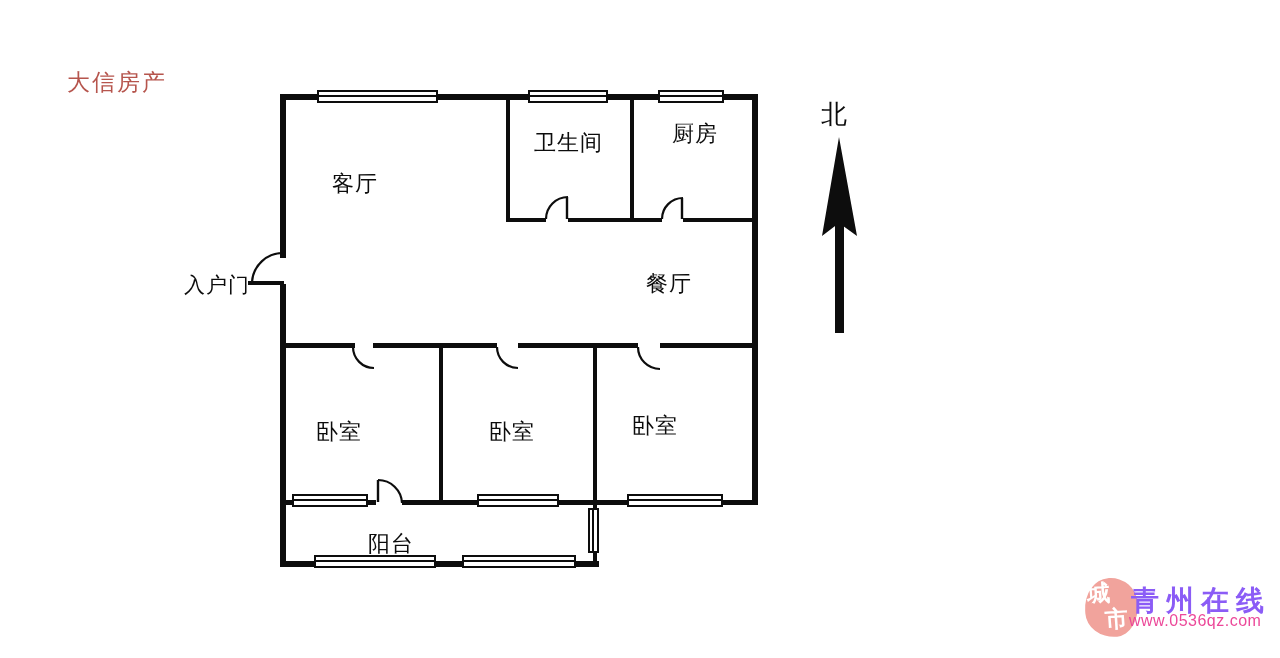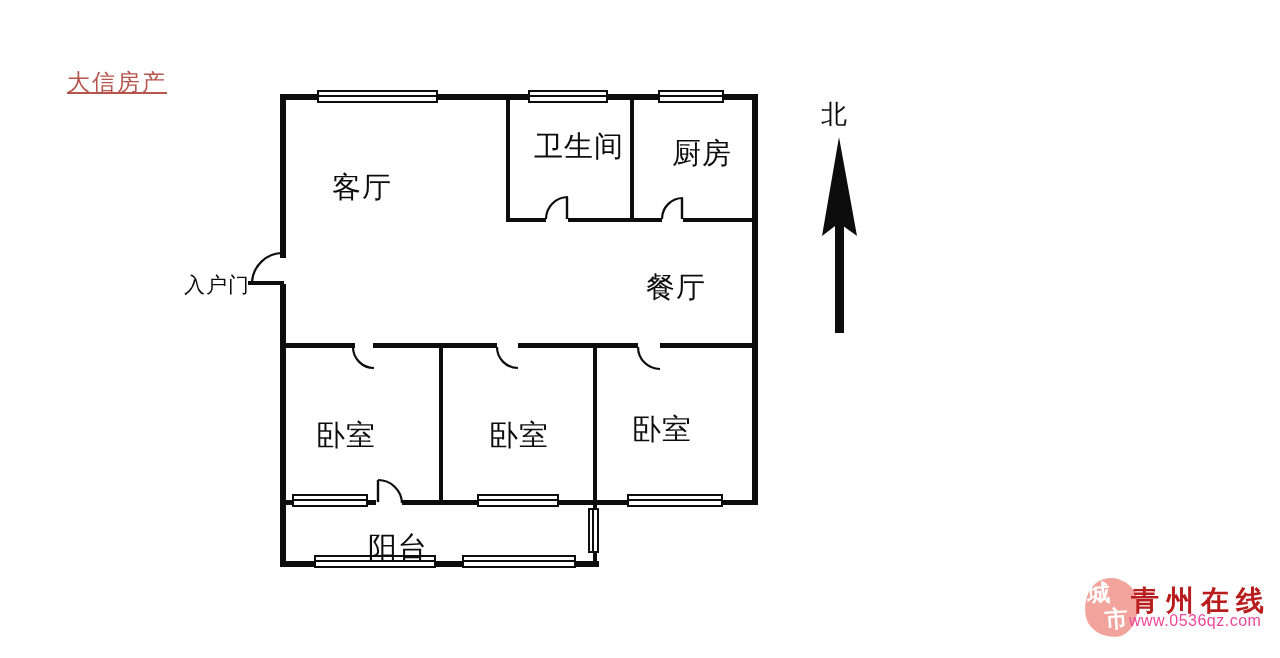--- a/index.html
+++ b/index.html
@@ -10,42 +10,42 @@
   
   .w { position:absolute; background:#0d0d0d; }
 
   
   .win { position:absolute; height:13px; border:2px solid #0d0d0d;
          background:linear-gradient(to bottom,#fff 0,#fff 3px,#0d0d0d 3px,#0d0d0d 5px,#fff 5px,#fff 9px); }
   .winv { position:absolute; width:11px; border:2px solid #0d0d0d;
           background:linear-gradient(to right,#fff 0,#fff 2.5px,#0d0d0d 2.5px,#0d0d0d 4.5px,#fff 4.5px,#fff 7px); }
 
   
-  .lbl { position:absolute; color:#0c0c0c; font-size:29px; line-height:1.1;
+  .lbl { position:absolute; color:#0c0c0c; font-size:22px; line-height:1.1;
          white-space:nowrap; letter-spacing:1px; }
   .lbl-entrance { font-size:21px; }
   .lbl-north { font-size:26px; }
 
   svg.overlay { position:absolute; left:0; top:0; }
   .arc { fill:none; stroke:#0d0d0d; stroke-width:2.2; }
   .leaf { stroke:#0d0d0d; stroke-width:2.4; }
 
   .watermark { position:absolute; left:67px; top:67px; color:#b6554d;
                font-family:"Liberation Serif", serif; font-size:23px;
-               letter-spacing:2px; white-space:nowrap;text-decoration:underline; }
+               letter-spacing:2px; white-space:nowrap; }
 
   
   .seal { position:absolute; left:1085px; top:578px; width:53px; height:59px;
           background:#f1a39c; border-radius:48% 52% 44% 56% / 54% 46% 56% 44%;
           transform:rotate(-4deg); }
   .seal span { position:absolute; color:#ffffff; font-size:23px; font-weight:bold;
                font-family:"Liberation Serif", serif; line-height:1; }
   .seal .s-top { left:3px; top:3px; }
   .seal .s-bottom { left:19px; top:30px; }
-  .sitename { position:absolute; left:1131px; top:582px; color:#b91c1c;
+  .sitename { position:absolute; left:1131px; top:582px; color:#8b5cf6;
               font-family:"Liberation Serif", serif; font-weight:bold;
               font-size:28px; letter-spacing:7px; white-space:nowrap; }
   .siteurl { position:absolute; left:1129px; top:612px; color:#ec4899;
              font-size:16px; letter-spacing:0.5px; white-space:nowrap; }
 </style>
 </head>
 <body>
 
 <div class="stage">
 
@@ -95,21 +95,21 @@
     <line class="leaf" x1="378" y1="480" x2="378" y2="502"></line>
     <path class="arc" d="M 378,480 A 24,24 0 0 1 402,503"></path>
     <g>
       <polygon points="839,137 857,236 839,223 822,236" fill="#0d0d0d"></polygon>
       <rect x="835" y="222" width="9" height="111" fill="#0d0d0d"></rect>
     </g>
   </svg>
 
   <div class="lbl" style="left:332px;top:172px">客厅</div>
   <div class="lbl" style="left:534px;top:131px">卫生间</div>
-  <div class="lbl" style="left:672px;top:138px">厨房</div>
+  <div class="lbl" style="left:672px;top:122px">厨房</div>
   <div class="lbl" style="left:646px;top:272px">餐厅</div>
   <div class="lbl lbl-entrance" style="left:184px;top:273px">入户门</div>
   <div class="lbl" style="left:316px;top:420px">卧室</div>
   <div class="lbl" style="left:489px;top:420px">卧室</div>
   <div class="lbl" style="left:632px;top:414px">卧室</div>
   <div class="lbl" style="left:368px;top:532px">阳台</div>
   <div class="lbl lbl-north" style="left:821px;top:100px">北</div>
 
   <div class="seal">
     <span class="s-top">城</span>

